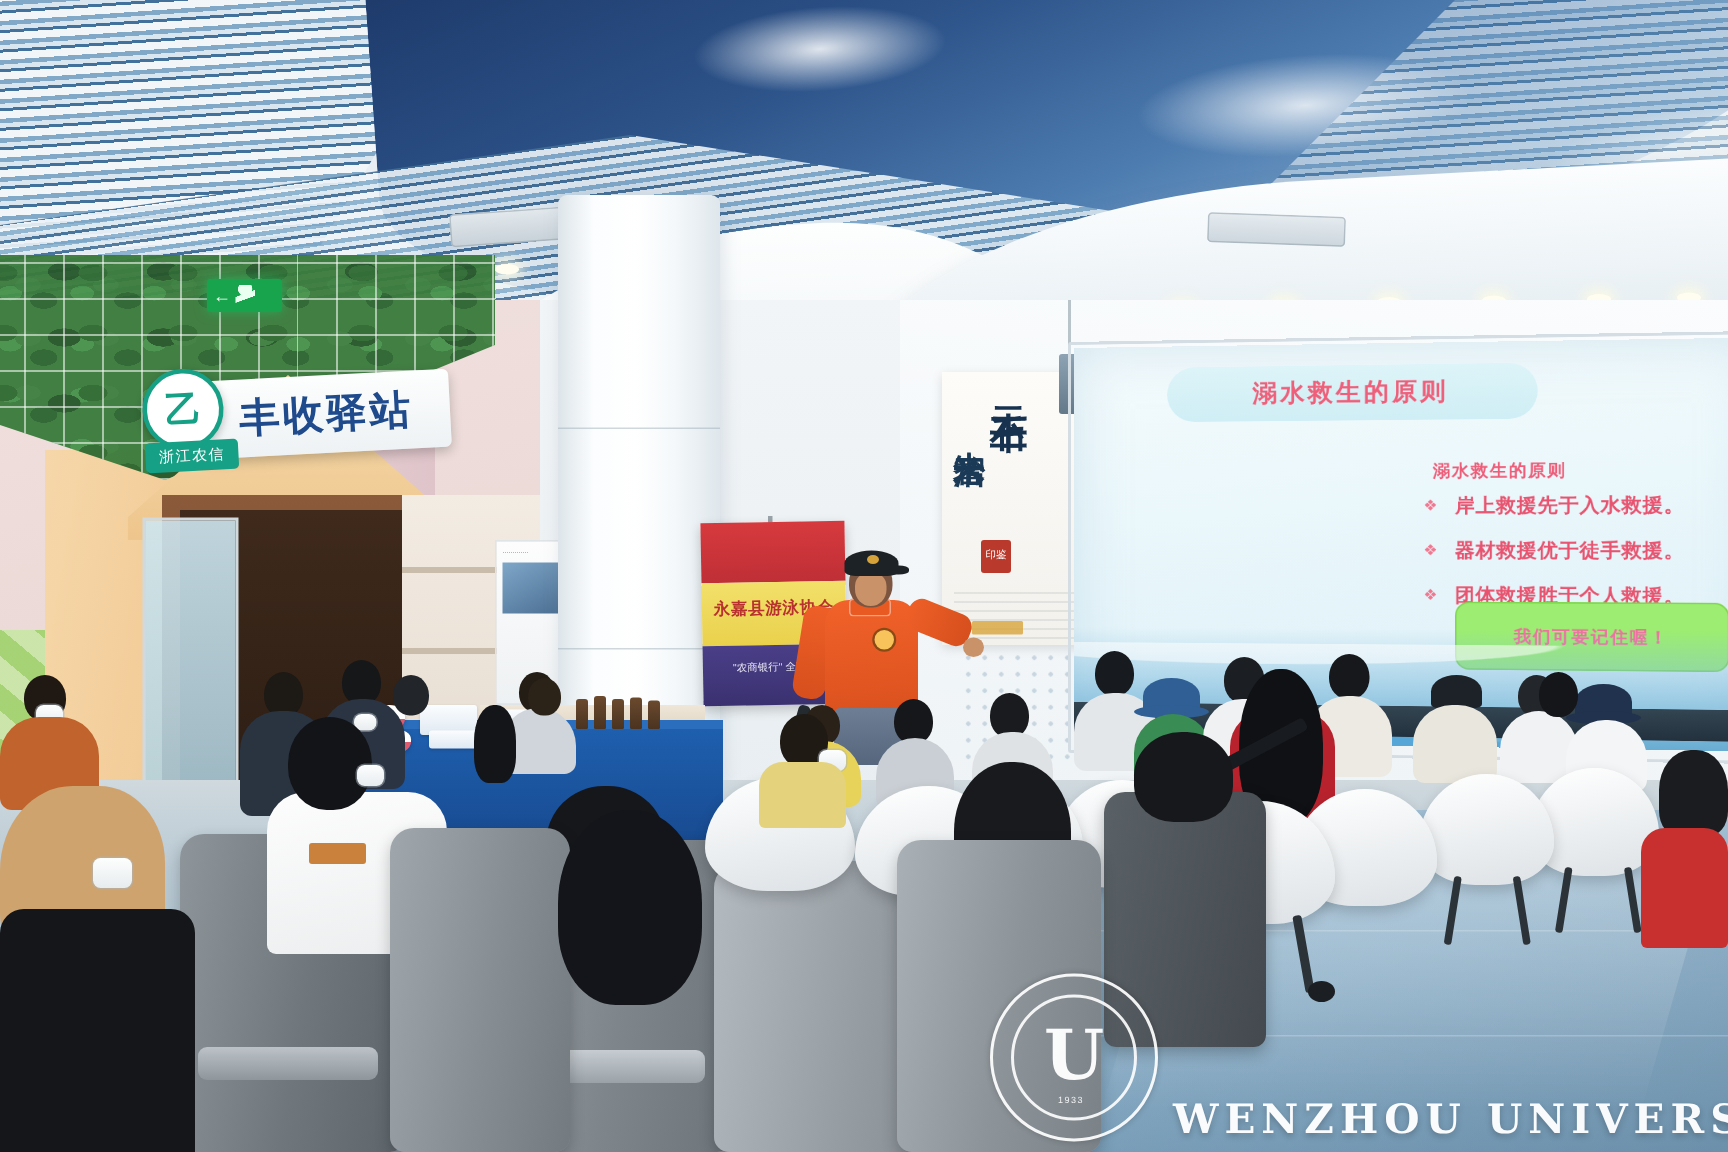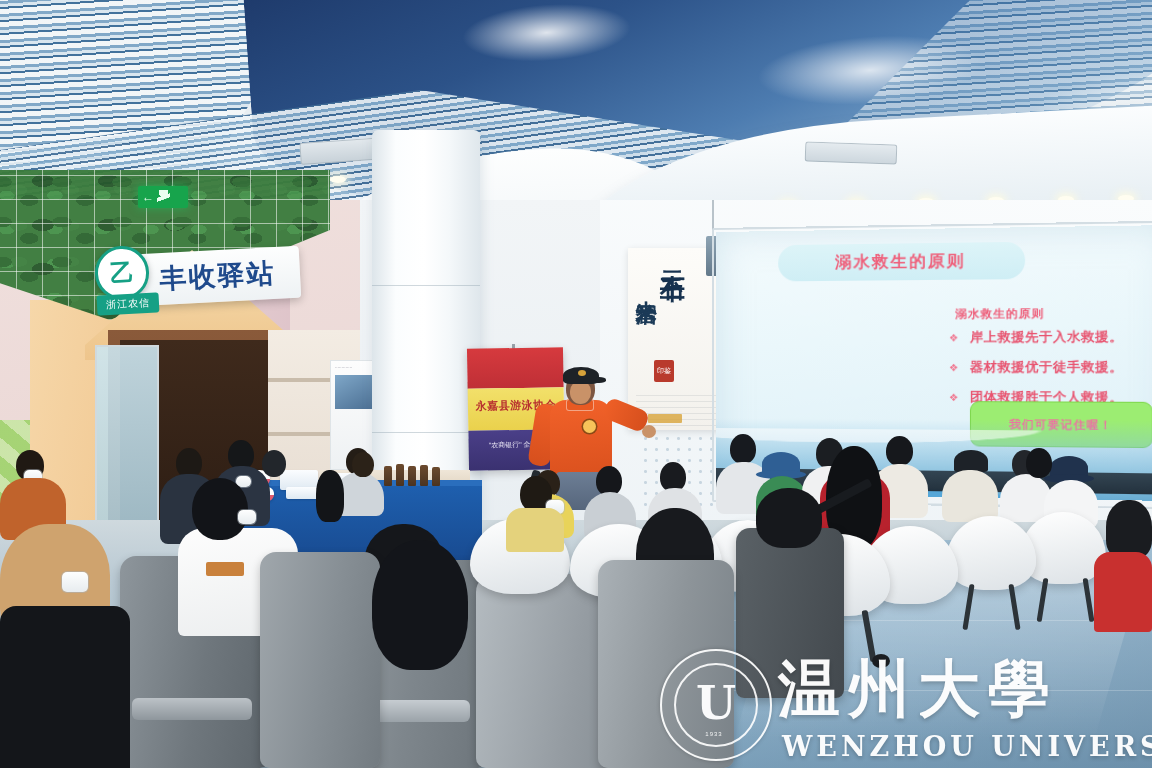--- a/index.html
+++ b/index.html
@@ -536,17 +536,16 @@
   <div class="abs" style="left:506px;top:508px;width:58px;height:44px;background:#e4d27c;border-radius:16px 16px 4px 4px;"></div>
 
   <div class="abs head" style="left:1106px;top:500px;width:46px;height:58px;background:#1a1c20;border-radius:46% 46% 30% 30%;"></div>
   <div class="abs" style="left:1094px;top:552px;width:58px;height:80px;background:#c8302f;border-radius:16px 16px 4px 4px;"></div>
 
   <div class="abs" id="watermark">
     <div class="abs" id="wm-seal"></div>
     <div class="abs" id="wm-seal-inner"></div>
     <div class="abs" id="wm-u">U</div>
     <div class="abs" id="wm-seal-year">1933</div>
-    <div class="abs" id="wm-cn">温州大學</div>
     <div class="abs" id="wm-en">WENZHOU UNIVERSITY</div>
   </div>
 
 </div>
 
 </body></html>

